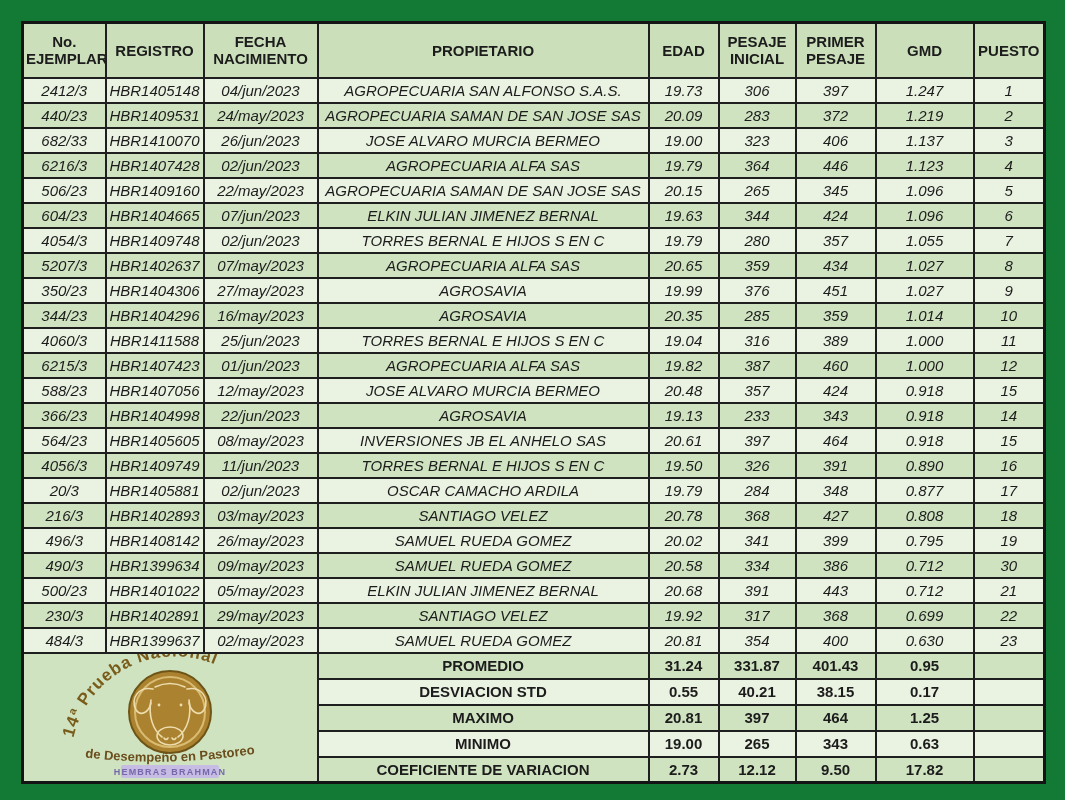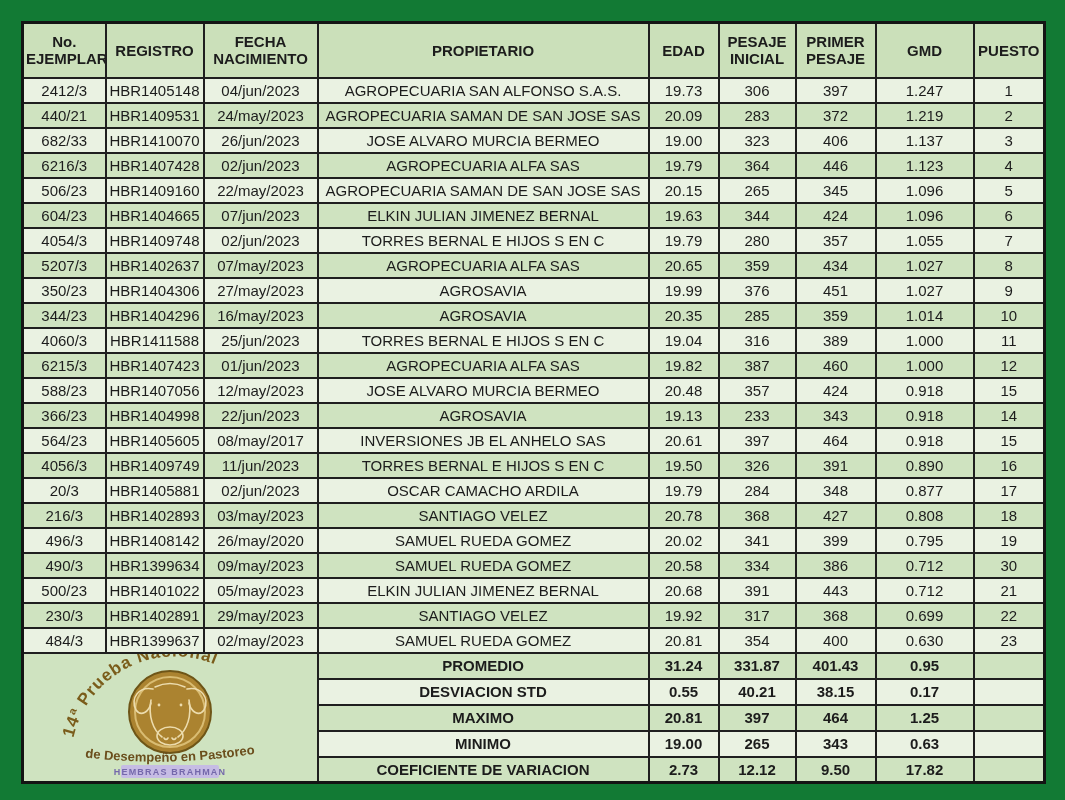--- a/index.html
+++ b/index.html
@@ -27,21 +27,21 @@
     overflow:hidden;
   }
   thead tr{height:55px;}
   th{
     background:#cbe0ba;
     font-weight:bold;
     font-size:15px;
     line-height:1.15;
     white-space:pre-line;
   }
-  tbody.data tr{height:25px;}
+  tbody.data tr{height:25px;font-style:italic;}
   tbody.data td{font-size:15px;}
   tr.light td{background:#eaf2e2;}
   tr.dark td{background:#cfe3c0;}
   tbody.summary tr{height:26px;}
   tbody.summary td{font-size:15px;font-weight:bold;}
   td.logo-cell{background:#cfe3c0;padding:0;}
   .logo-wrap{display:flex;align-items:center;justify-content:center;height:100%;}
 </style>
 </head>
 <body>
@@ -82,21 +82,21 @@
           <td>HBR1405148</td>
           <td>04/jun/2023</td>
           <td>AGROPECUARIA SAN ALFONSO S.A.S.</td>
           <td>19.73</td>
           <td>306</td>
           <td>397</td>
           <td>1.247</td>
           <td>1</td>
         </tr>
         <tr class="dark">
-          <td>440/21</td>
+          <td>440/23</td>
           <td>HBR1409531</td>
           <td>24/may/2023</td>
           <td>AGROPECUARIA SAMAN DE SAN JOSE SAS</td>
           <td>20.09</td>
           <td>283</td>
           <td>372</td>
           <td>1.219</td>
           <td>2</td>
         </tr>
         <tr class="light">
@@ -227,21 +227,21 @@
           <td>AGROSAVIA</td>
           <td>19.13</td>
           <td>233</td>
           <td>343</td>
           <td>0.918</td>
           <td>14</td>
         </tr>
         <tr class="light">
           <td>564/23</td>
           <td>HBR1405605</td>
-          <td>08/may/2017</td>
+          <td>08/may/2023</td>
           <td>INVERSIONES JB EL ANHELO SAS</td>
           <td>20.61</td>
           <td>397</td>
           <td>464</td>
           <td>0.918</td>
           <td>15</td>
         </tr>
         <tr class="dark">
           <td>4056/3</td>
           <td>HBR1409749</td>
@@ -271,21 +271,21 @@
           <td>SANTIAGO VELEZ</td>
           <td>20.78</td>
           <td>368</td>
           <td>427</td>
           <td>0.808</td>
           <td>18</td>
         </tr>
         <tr class="light">
           <td>496/3</td>
           <td>HBR1408142</td>
-          <td>26/may/2020</td>
+          <td>26/may/2023</td>
           <td>SAMUEL RUEDA GOMEZ</td>
           <td>20.02</td>
           <td>341</td>
           <td>399</td>
           <td>0.795</td>
           <td>19</td>
         </tr>
         <tr class="dark">
           <td>490/3</td>
           <td>HBR1399634</td>

